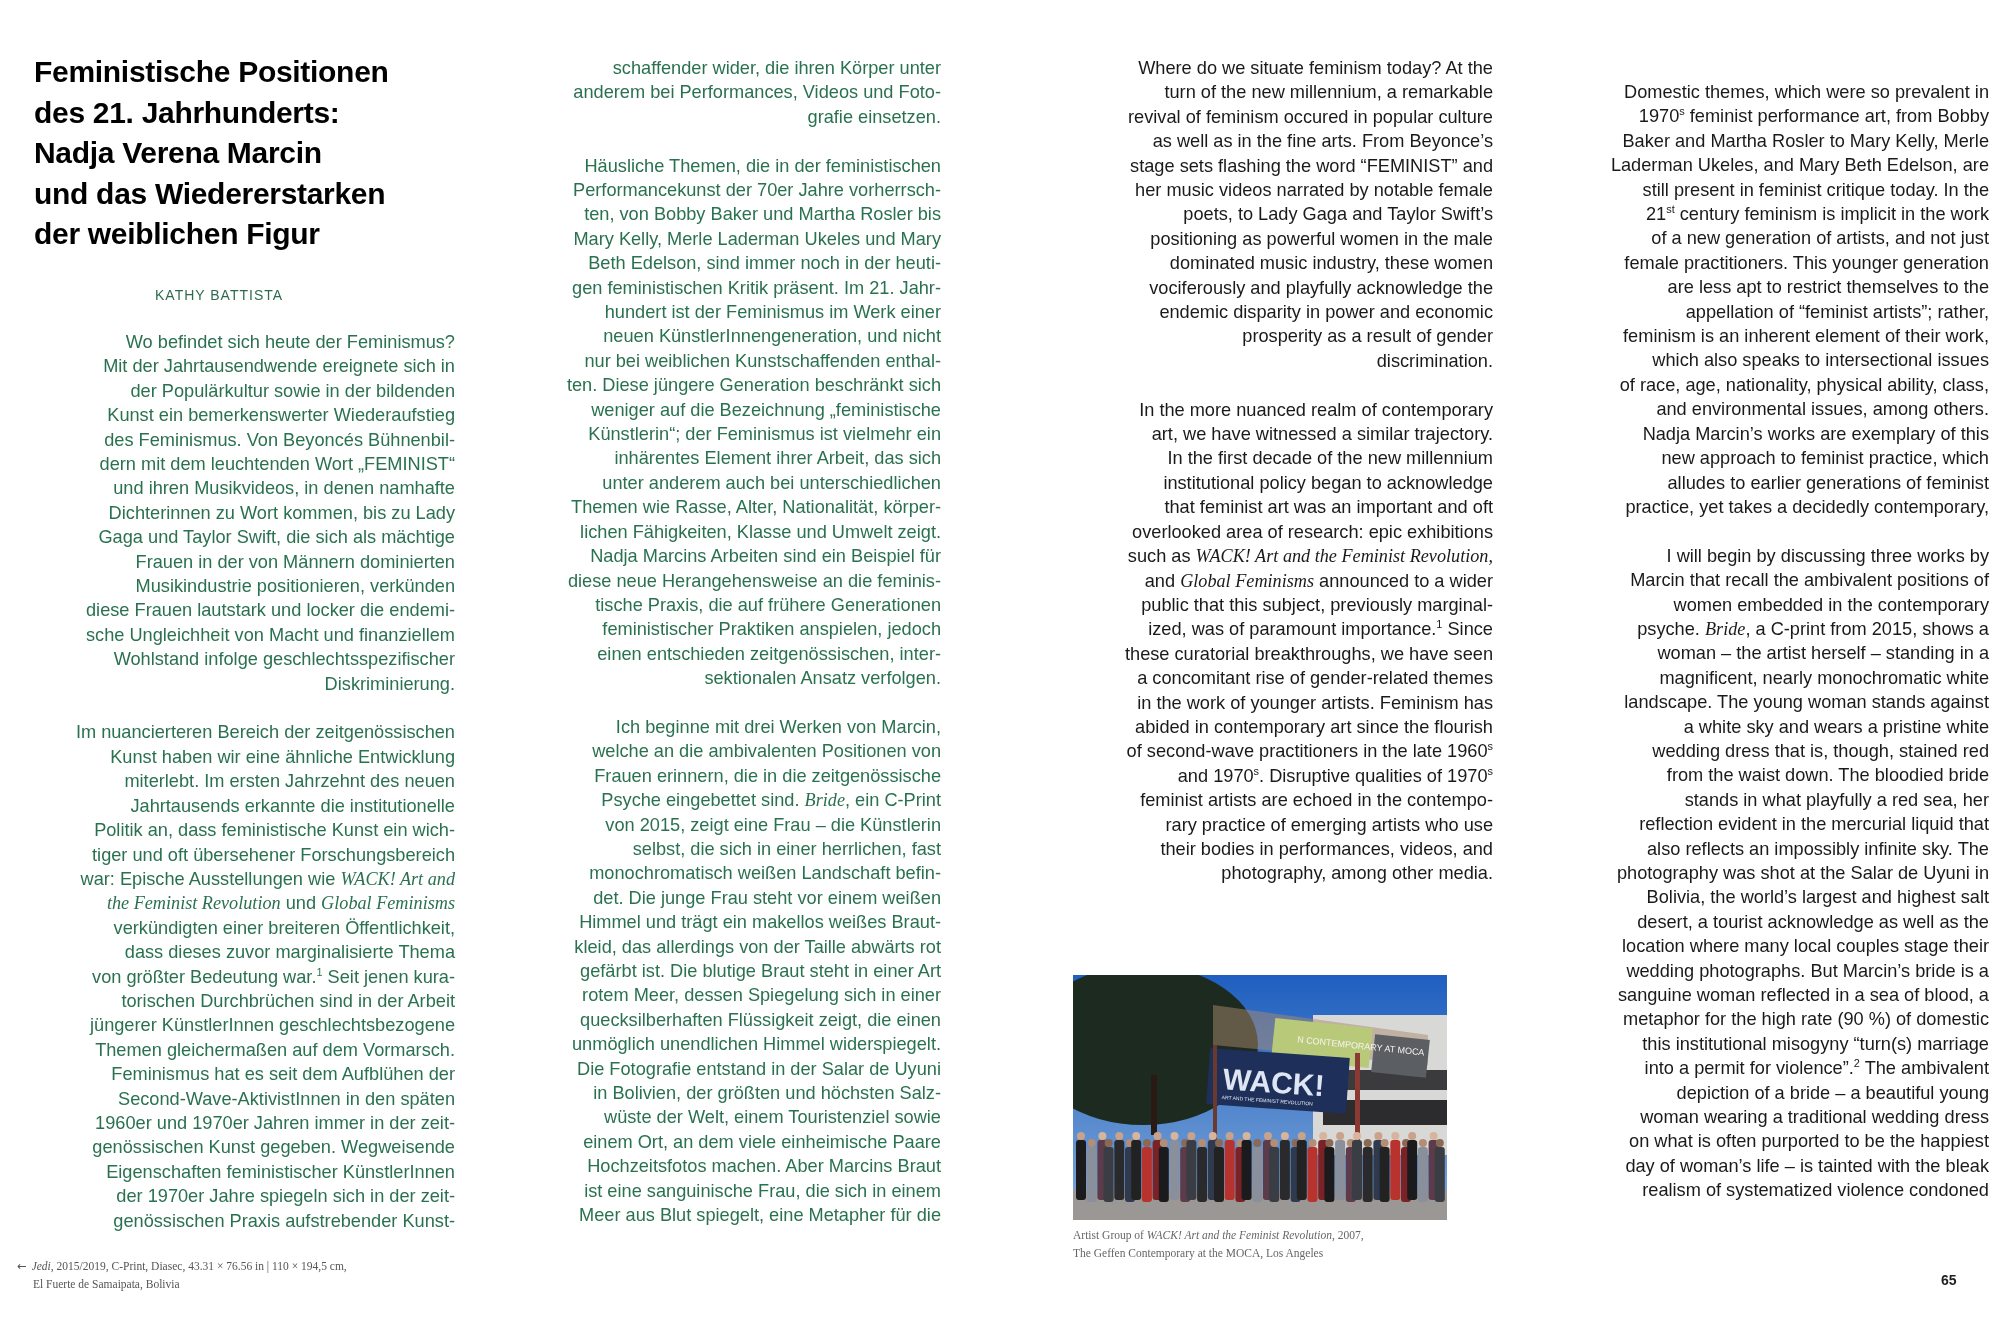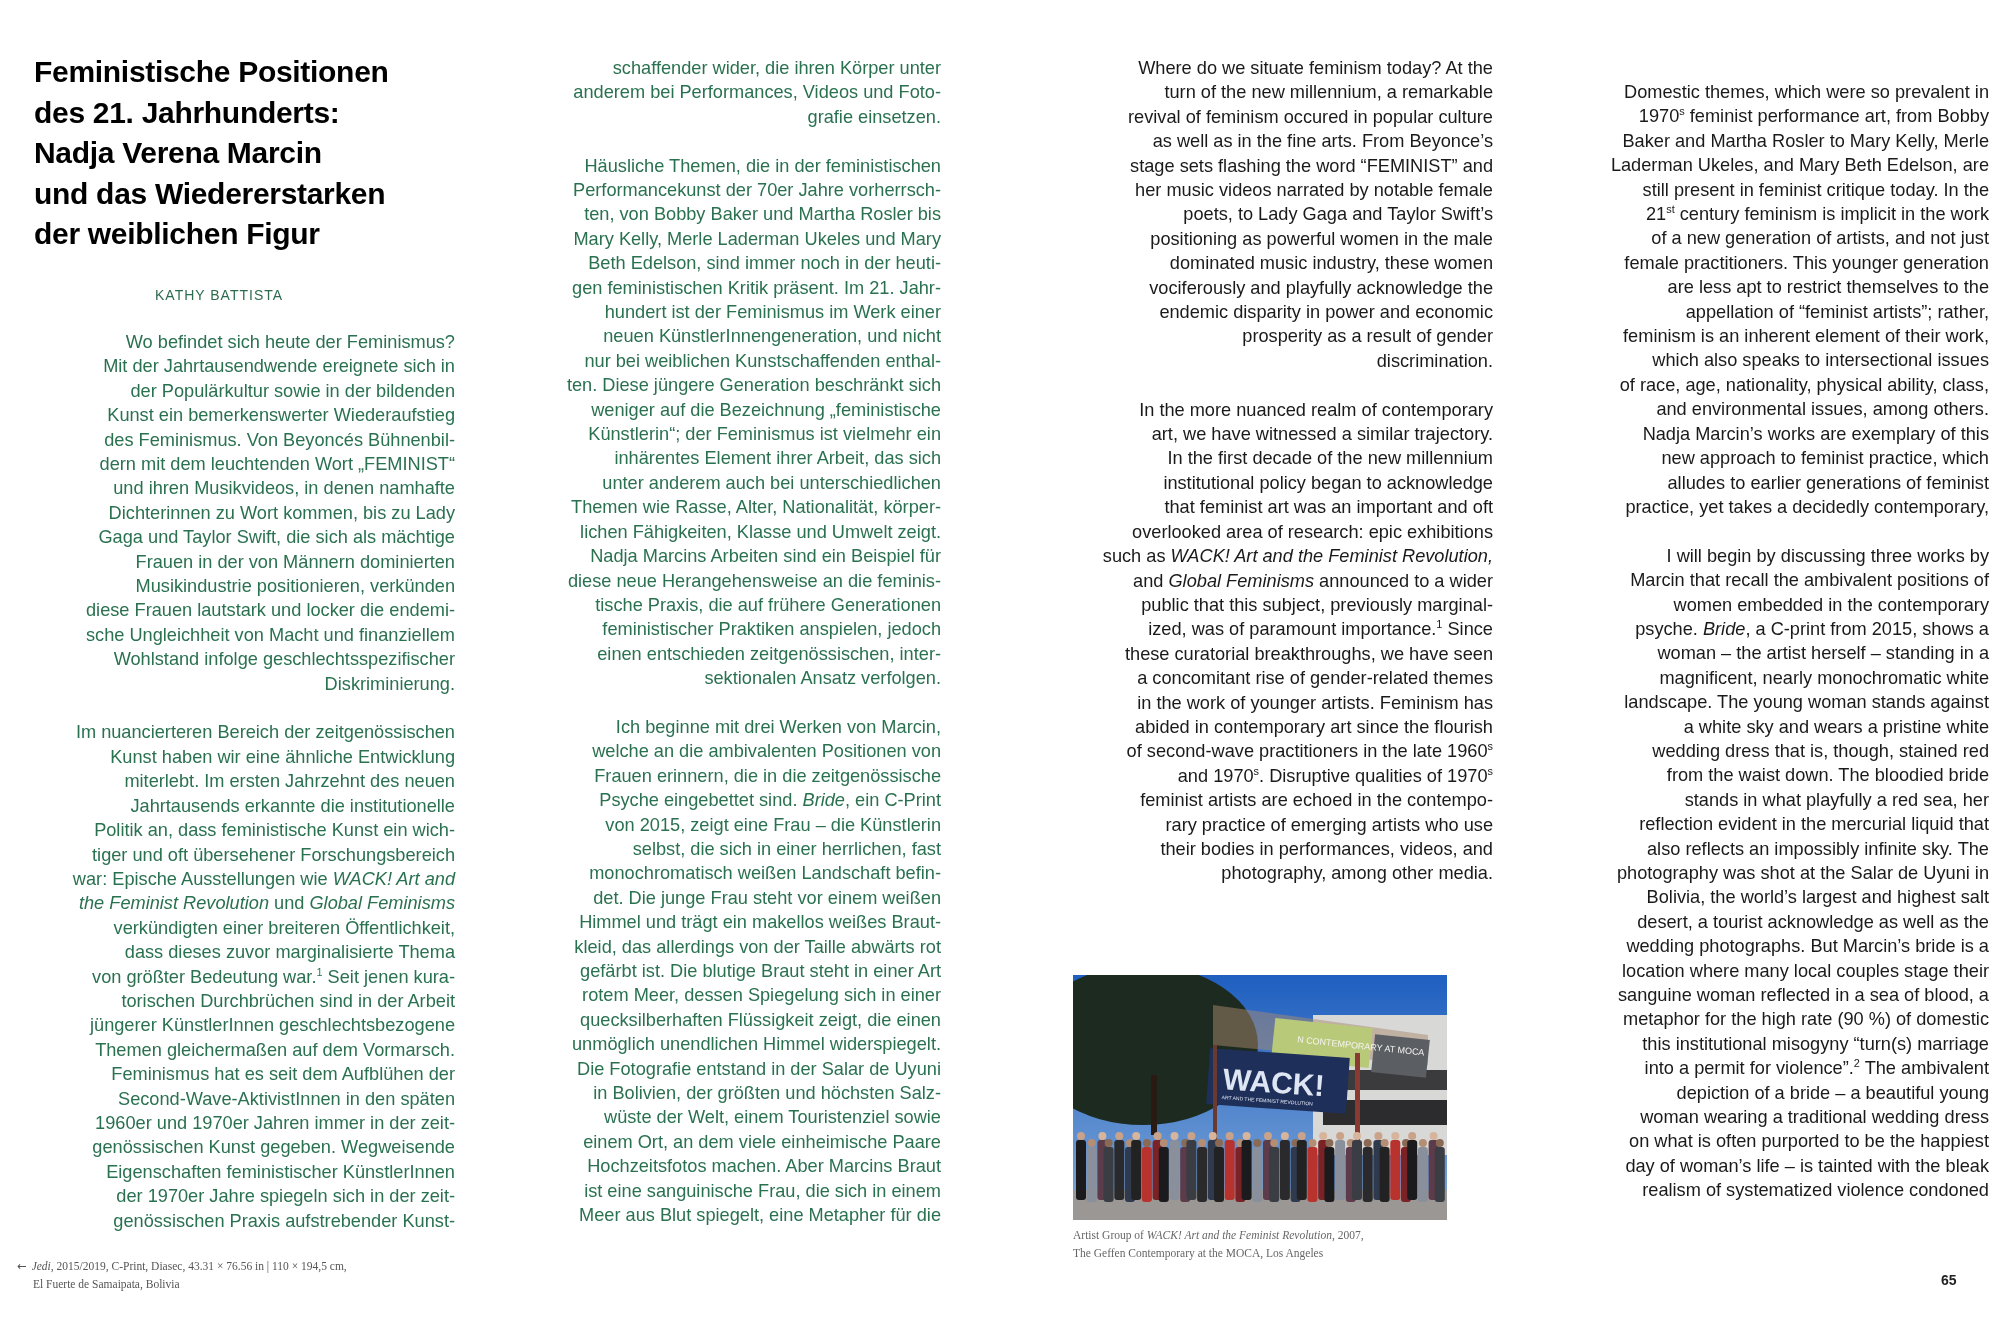--- a/index.html
+++ b/index.html
@@ -7,21 +7,21 @@
   .col { position:absolute; font-size:18.2px; line-height:24.4px;text-align:right; }
   .green { color:#2a7150; }
   .black { color:#1a1a1a; }
   .col p { margin:0 0 24.4px 0; }
   .line { display:block; white-space:nowrap; }
   .title { position:absolute; left:34px; top:52px; width:430px; font-family:"Liberation Sans", sans-serif; font-weight:bold; font-size:30px; line-height:40.5px; color:#000000; letter-spacing:-0.3px; }
   .author { position:absolute; left:155px; top:287px; font-size:14px; letter-spacing:1px; color:#2e6b4e; }
   .caption { position:absolute; font-family:"Liberation Serif", serif; font-size:11.5px; line-height:18px; color:#666; }
   .pagenum { position:absolute; left:1941px; top:1272px; font-size:14px; font-weight:bold; color:#222; }
   .photo { position:absolute; left:1073px; top:975px; width:374px; height:245px; overflow:hidden; background:#5d88c9; }
-  em { font-style:italic; }
+  em { font-style:italic;font-family:Liberation Serif, serif; }
   sup { font-size:0.6em; line-height:0; vertical-align:super; }
 </style>
 </head>
 <body>
 
 <div class="title">
   <span class="line">Feministische Positionen</span>
   <span class="line">des 21. Jahrhunderts:</span>
   <span class="line">Nadja Verena Marcin</span>
   <span class="line">und das Wiedererstarken</span>
@@ -312,22 +312,22 @@
       <span class="line">landscape. The young woman stands against</span>
       <span class="line">a white sky and wears a pristine white</span>
       <span class="line">wedding dress that is, though, stained red</span>
       <span class="line">from the waist down. The bloodied bride</span>
       <span class="line">stands in what playfully a red sea, her</span>
       <span class="line">reflection evident in the mercurial liquid that</span>
       <span class="line">also reflects an impossibly infinite sky. The</span>
       <span class="line">photography was shot at the Salar de Uyuni in</span>
       <span class="line">Bolivia, the world’s largest and highest salt</span>
       <span class="line">desert, a tourist acknowledge as well as the</span>
+      <span class="line">location where many local couples stage their</span>
       <span class="line">wedding photographs. But Marcin’s bride is a</span>
-      <span class="line">location where many local couples stage their</span>
       <span class="line">sanguine woman reflected in a sea of blood, a</span>
       <span class="line">metaphor for the high rate (90 %) of domestic</span>
       <span class="line">this institutional misogyny “turn(s) marriage</span>
     <span class="line"><span>into a permit for violence”.</span><sup>2</sup><span> The ambivalent</span></span>
     <span class="line">depiction of a bride – a beautiful young</span>
       <span class="line">woman wearing a traditional wedding dress</span>
       <span class="line">on what is often purported to be the happiest</span>
       <span class="line">day of woman’s life – is tainted with the bleak</span>
       <span class="line">realism of systematized violence condoned</span>
   </p>

